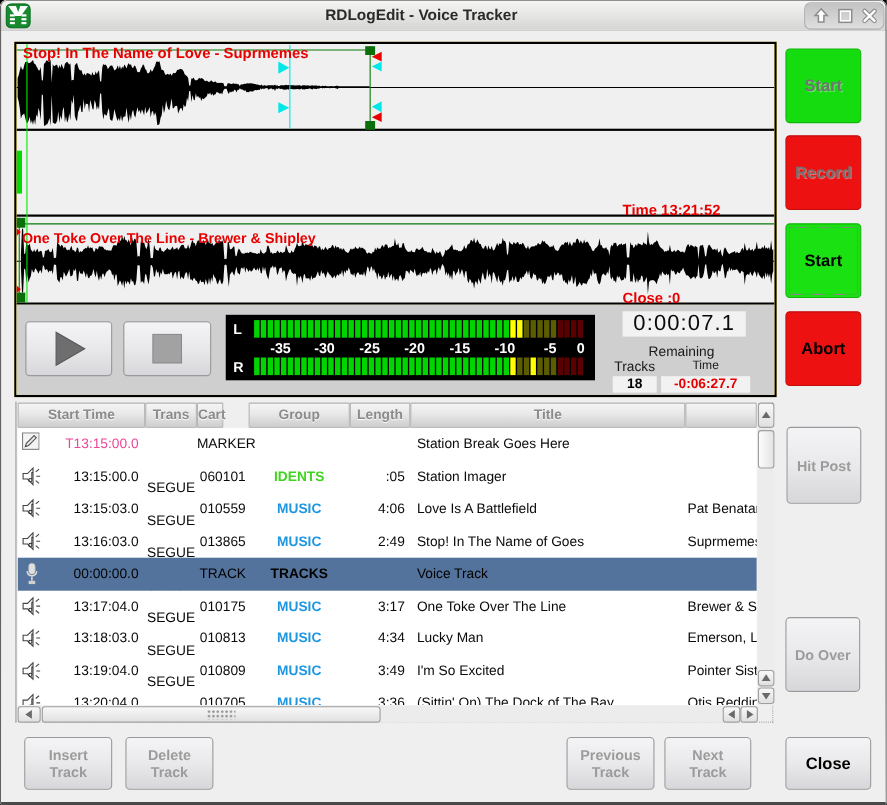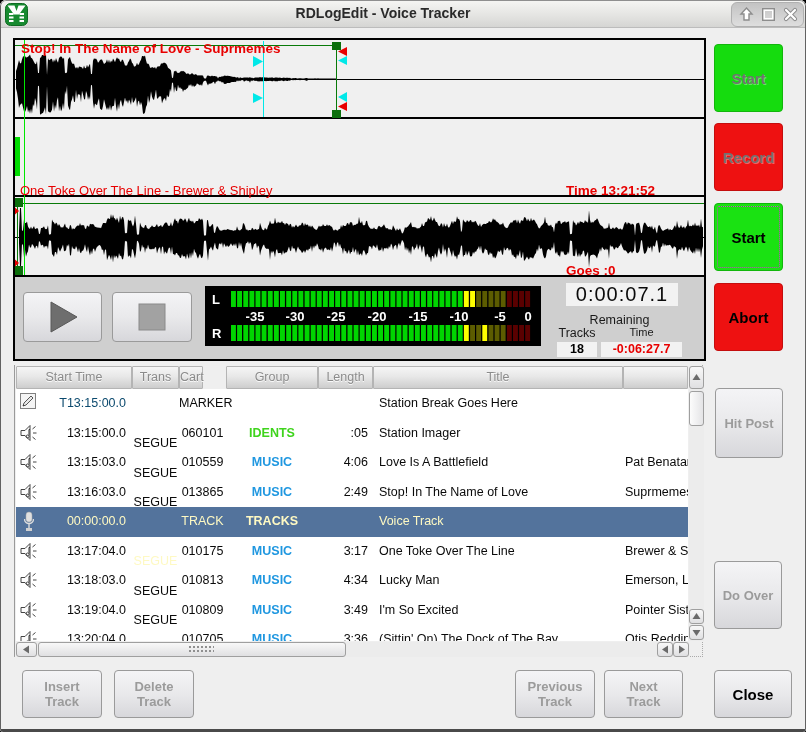--- a/index.html
+++ b/index.html
@@ -20,35 +20,35 @@
 
 
 .bigbtn { position:absolute; left:714px; width:69px; height:68px; border:1px solid #9a9a9a; border-radius:4px;
   font-weight:bold; font-size:15px; display:flex; align-items:center; justify-content:center; }
 .dis { color:#727272; text-shadow:1px 1px 0 rgba(255,255,255,0.35); }
 
 
 #tablewrap { position:absolute; left:14px; top:365px; width:689px; height:292px;
   border-left:1px solid #9a9a9a; border-right:1px dotted #aaa; border-bottom:1px dotted #aaa; background:#efefef; }
 .hseg { position:absolute; top:1px; height:23px; background:linear-gradient(#f5f5f5,#e8e8e8 45%,#cdcdcd);
-  border:1px solid #b4b4b4; border-radius:1px; color:#8b8b8b; font-weight:normal; font-size:12.5px;
+  border:1px solid #b4b4b4; border-radius:1px; color:#8b8b8b; font-weight:bold; font-size:12.5px;
   text-align:center; line-height:21px; text-shadow:0 1px 0 #fafafa; }
 #rows { position:absolute; left:1px; top:24px; width:672px; height:252px; background:#ffffff; overflow:hidden; }
 .row { position:absolute; left:0; width:672px; height:29.5px; font-size:12.5px; color:#0a0a0a; }
 .row div { position:absolute; top:7px; white-space:nowrap; }
 .rt { width:85px; left:25px; text-align:right; }
 .rtr { left:116px; width:47px; text-align:center;margin-top:40px; }
 .rc { left:163px; width:47px; text-align:center; }
 .rg { left:210px; width:92px; text-align:center; font-weight:bold; }
 .rl { left:302px; width:50px; text-align:right; }
 .rti { left:363px; }
 .rar { left:609px; }
 .music { color:#1f97e0; }
 .idents { color:#3fd41d; }
-.sel { background:#53739c; color:#fef9c3; }
+.sel { background:#53739c; color:#000000; }
 
 
 .sbtn { position:absolute; background:linear-gradient(#f8f8f8,#e0e0e2); border:1px solid #9f9f9f; border-radius:3px;
   display:flex; align-items:center; justify-content:center; }
 
 
 .bb { position:absolute; top:670px; height:48px; }
 </style>
 </head>
 <body>
@@ -114,22 +114,22 @@
       <line x1="17.5" y1="198" x2="17.5" y2="275" stroke="#087a08" stroke-width="1"></line>
       <rect x="15" y="198" width="8" height="9" fill="#0b6e0b"></rect>
       <rect x="15" y="266" width="8" height="9" fill="#0b6e0b"></rect>
       <path d="M15 207.5 L19 211 L15 214.5 Z" fill="#e80000"></path>
       <path d="M15 259.5 L19 263 L15 266.5 Z" fill="#e80000"></path>
 
       <line x1="24.5" y1="40" x2="24.5" y2="275" stroke="#00e800" stroke-width="1"></line>
     </svg>
     <div class="abs" style="left:6px;top:1px;color:#e80000;font-weight:bold;font-size:13.5px">Stop! In The Name of Love - Suprmemes</div>
     <div class="abs" style="left:551px;top:143px;color:#e80000;font-weight:bold;font-size:13.5px">Time 13:21:52</div>
-    <div class="abs" style="left:5px;top:143px;color:#e80000;font-weight:normal;font-size:13px">One Toke Over The Line - Brewer &amp; Shipley</div>
-    <div class="abs" style="left:551px;top:223px;color:#e80000;font-weight:bold;font-size:13.5px">Goes :0</div>
+    <div class="abs" style="left:5px;top:169px;color:#e80000;font-weight:bold;font-size:13px">One Toke Over The Line - Brewer &amp; Shipley</div>
+    <div class="abs" style="left:551px;top:223px;color:#e80000;font-weight:bold;font-size:13.5px">Close :0</div>
 
     <div class="abs" style="left:0;top:237px;width:689px;height:82px;background:#cfcfcf">
       <div class="btn" style="left:8px;top:15px;width:79px;height:50px">
         <svg width="36" height="34" viewBox="0 0 36 34">
             <path d="M6 2 L32 17 L6 32 Z" fill="#6e6e6e" stroke="#585858" stroke-width="1"></path>
           </svg>
       </div>
       <div class="btn" style="left:97px;top:15px;width:80px;height:50px">
         <svg width="28" height="28" viewBox="0 0 28 28">
             <rect x="1" y="1" width="26" height="26" fill="#a2a2a2" stroke="#8a8a8a"></rect>
@@ -273,21 +273,21 @@
     <div class="hseg" style="left:303px;width:55px">Length</div>
     <div class="hseg" style="left:358px;width:250px">Title</div>
     <div class="hseg" style="left:608px;width:65px"></div>
     <div id="rows">
       <div class="row" style="top:0">
         <svg class="abs" style="left:4px;top:4px" width="16" height="16" viewBox="0 0 16 16">
             <rect x="0.5" y="0.5" width="15" height="15" fill="#f4f4f4" stroke="#808080"></rect>
             <path d="M3 13 L4 10 L11 3 L13 5 L6 12 Z" fill="#e8e8e8" stroke="#555" stroke-width="1"></path>
             <path d="M3 13 L4.5 12.6 L3.4 11.5 Z" fill="#333"></path>
           </svg>
-        <div class="rt" style="color:#0c4a6e">T13:15:00.0</div>
+        <div class="rt" style="color:#ec4899">T13:15:00.0</div>
           <div class="rtr">SEGUE</div>
           <div class="rc">MARKER</div>
         <div class="rti">Station Break Goes Here</div>
       </div>
       <div class="row" style="top:29.5px">
           <svg style="position:absolute;left:4px;top:5px" width="17" height="18" viewBox="0 0 17 18">
             <path d="M1 6.5 L5 6.5 L10 1.5 L10 16.5 L5 11.5 L1 11.5 Z" fill="#fcfcfc" stroke="#444" stroke-width="1"></path>
             <line x1="12.5" y1="5" x2="15.5" y2="2.5" stroke="#444" stroke-width="1"></line>
             <line x1="13" y1="9" x2="16.5" y2="9" stroke="#444" stroke-width="1"></line>
             <line x1="12.5" y1="13" x2="15.5" y2="15.5" stroke="#444" stroke-width="1"></line>
@@ -322,21 +322,21 @@
             <line x1="12.5" y1="5" x2="15.5" y2="2.5" stroke="#444" stroke-width="1"></line>
             <line x1="13" y1="9" x2="16.5" y2="9" stroke="#444" stroke-width="1"></line>
             <line x1="12.5" y1="13" x2="15.5" y2="15.5" stroke="#444" stroke-width="1"></line>
             <path d="M7.5 11 a1.5 1.5 0 1 0 0.1 0 M9 11.5 L9 5.5 L10 5.5" fill="none" stroke="#333" stroke-width="1"></path>
           </svg>
         <div class="rt">13:16:03.0</div>
           <div class="rtr">SEGUE</div>
           <div class="rc">013865</div>
         <div class="rg music">MUSIC</div>
           <div class="rl">2:49</div>
-          <div class="rti">Stop! In The Name of Love</div>
+          <div class="rti">Stop! In The Name of Goes</div>
           <div class="rar">Suprmemes</div>
       </div>
       <div class="row sel" style="top:118px">
         <svg class="abs" style="left:8px;top:4px" width="10" height="22" viewBox="0 0 10 22">
             <rect x="2" y="1" width="6" height="10" rx="3" fill="#e0e0e0" stroke="#aaa" stroke-width="0.5"></rect>
             <path d="M0.5 8 a4.5 4.5 0 0 0 9 0" fill="none" stroke="#dcdcdc" stroke-width="1.4"></path>
             <line x1="5" y1="13" x2="5" y2="17" stroke="#dcdcdc" stroke-width="1.4"></line>
             <rect x="2" y="17" width="6" height="3" fill="#d0d0d0"></rect>
           </svg>
         <div class="rt">00:00:00.0</div>

